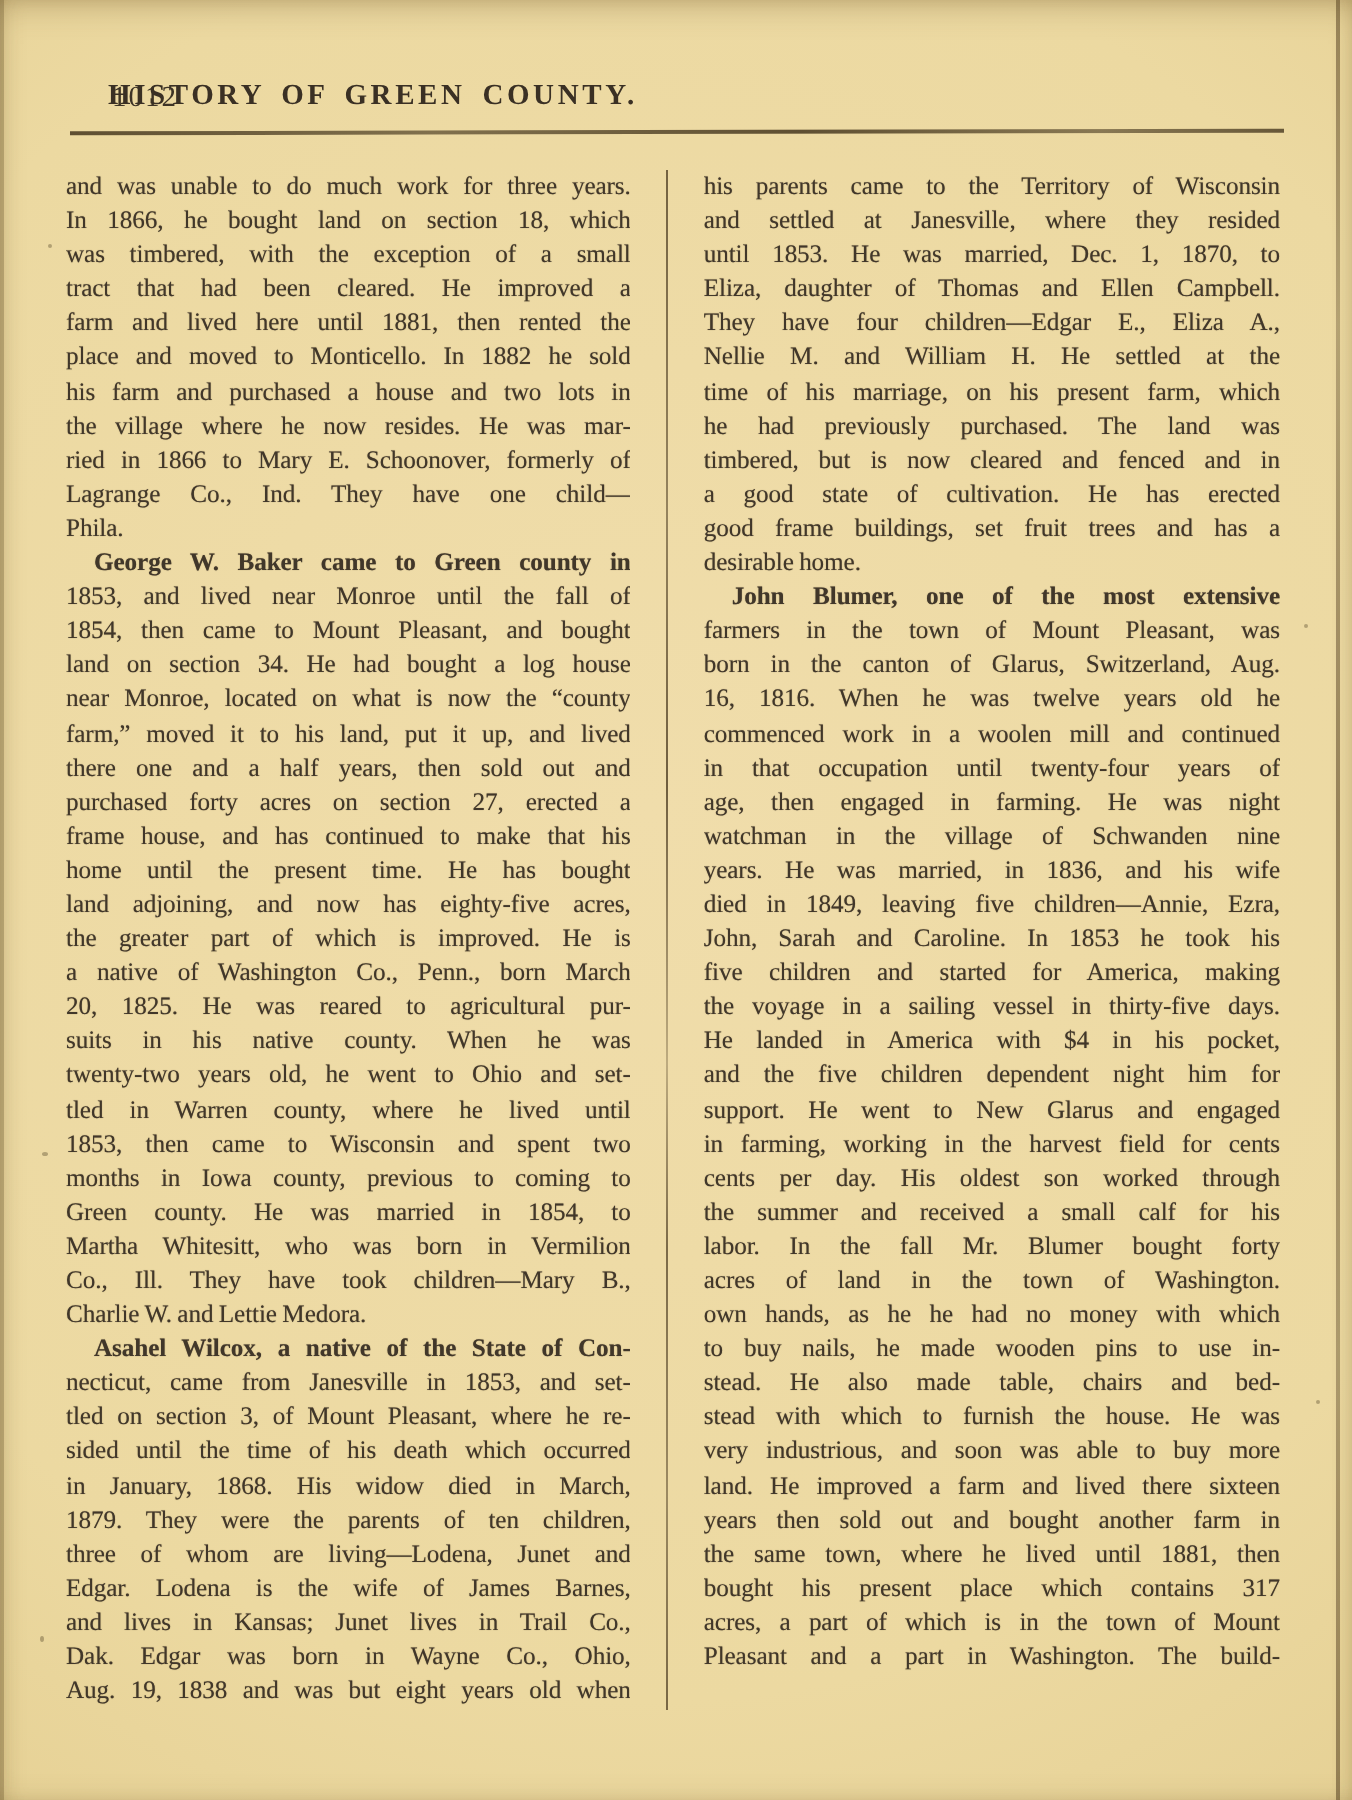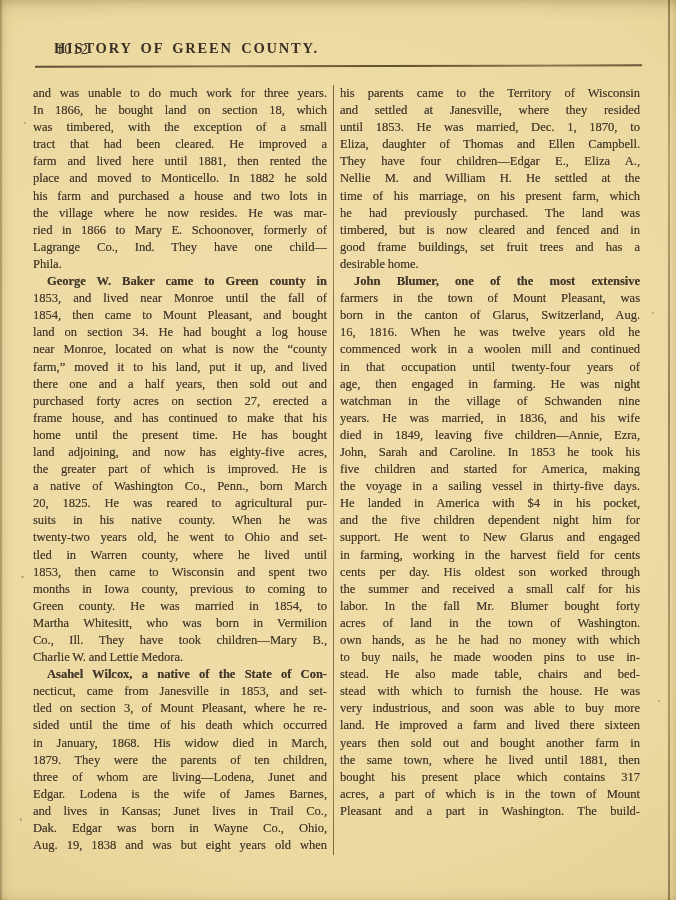--- a/index.html
+++ b/index.html
@@ -94,20 +94,21 @@
       rgba(70,55,30,0.80) 100%);
     transform: rotate(-0.12deg);
   }
 
   .columns {
     position: absolute;
     top: 85px;
     left: 33px;
     width: 607px;
     display: flex;
+    gap: 12px;
   }
   .col {
     font-size: 12.6px;
     line-height: 17.1px;
     word-spacing: -0.4px;
     letter-spacing: -0.05px;
     text-shadow: 0 0 0.5px rgba(62,48,28,0.55);
   }
   .col-left  { width: 294px; }
   .col-right { width: 300px; }
@@ -218,20 +219,21 @@
         <div class="para">
           <div class="tline">his parents came to the Territory of Wisconsin</div>
           <div class="tline">and settled at Janesville, where they resided</div>
           <div class="tline">until 1853.  He was married, Dec. 1, 1870, to</div>
           <div class="tline">Eliza, daughter of Thomas and Ellen Campbell.</div>
           <div class="tline">They have four children—Edgar E., Eliza A.,</div>
           <div class="tline">Nellie M. and William H.  He settled at the</div>
           <div class="tline">time of his marriage, on his present farm, which</div>
           <div class="tline">he had previously purchased.  The land was</div>
           <div class="tline">timbered, but is now cleared and fenced and in</div>
+          <div class="tline">a good state of cultivation.  He has erected</div>
           <div class="tline">good frame buildings, set fruit trees and has a</div>
           <div class="tline endline">desirable home.</div>
         </div>
         <div class="para">
           <div class="tline indent">John Blumer, one of the most extensive</div>
           <div class="tline">farmers in the town of Mount Pleasant, was</div>
           <div class="tline">born in the canton of Glarus, Switzerland, Aug.</div>
           <div class="tline">16, 1816.  When he was twelve years old he</div>
           <div class="tline">commenced work in a woolen mill and continued</div>
           <div class="tline">in that occupation until twenty-four years of</div>

